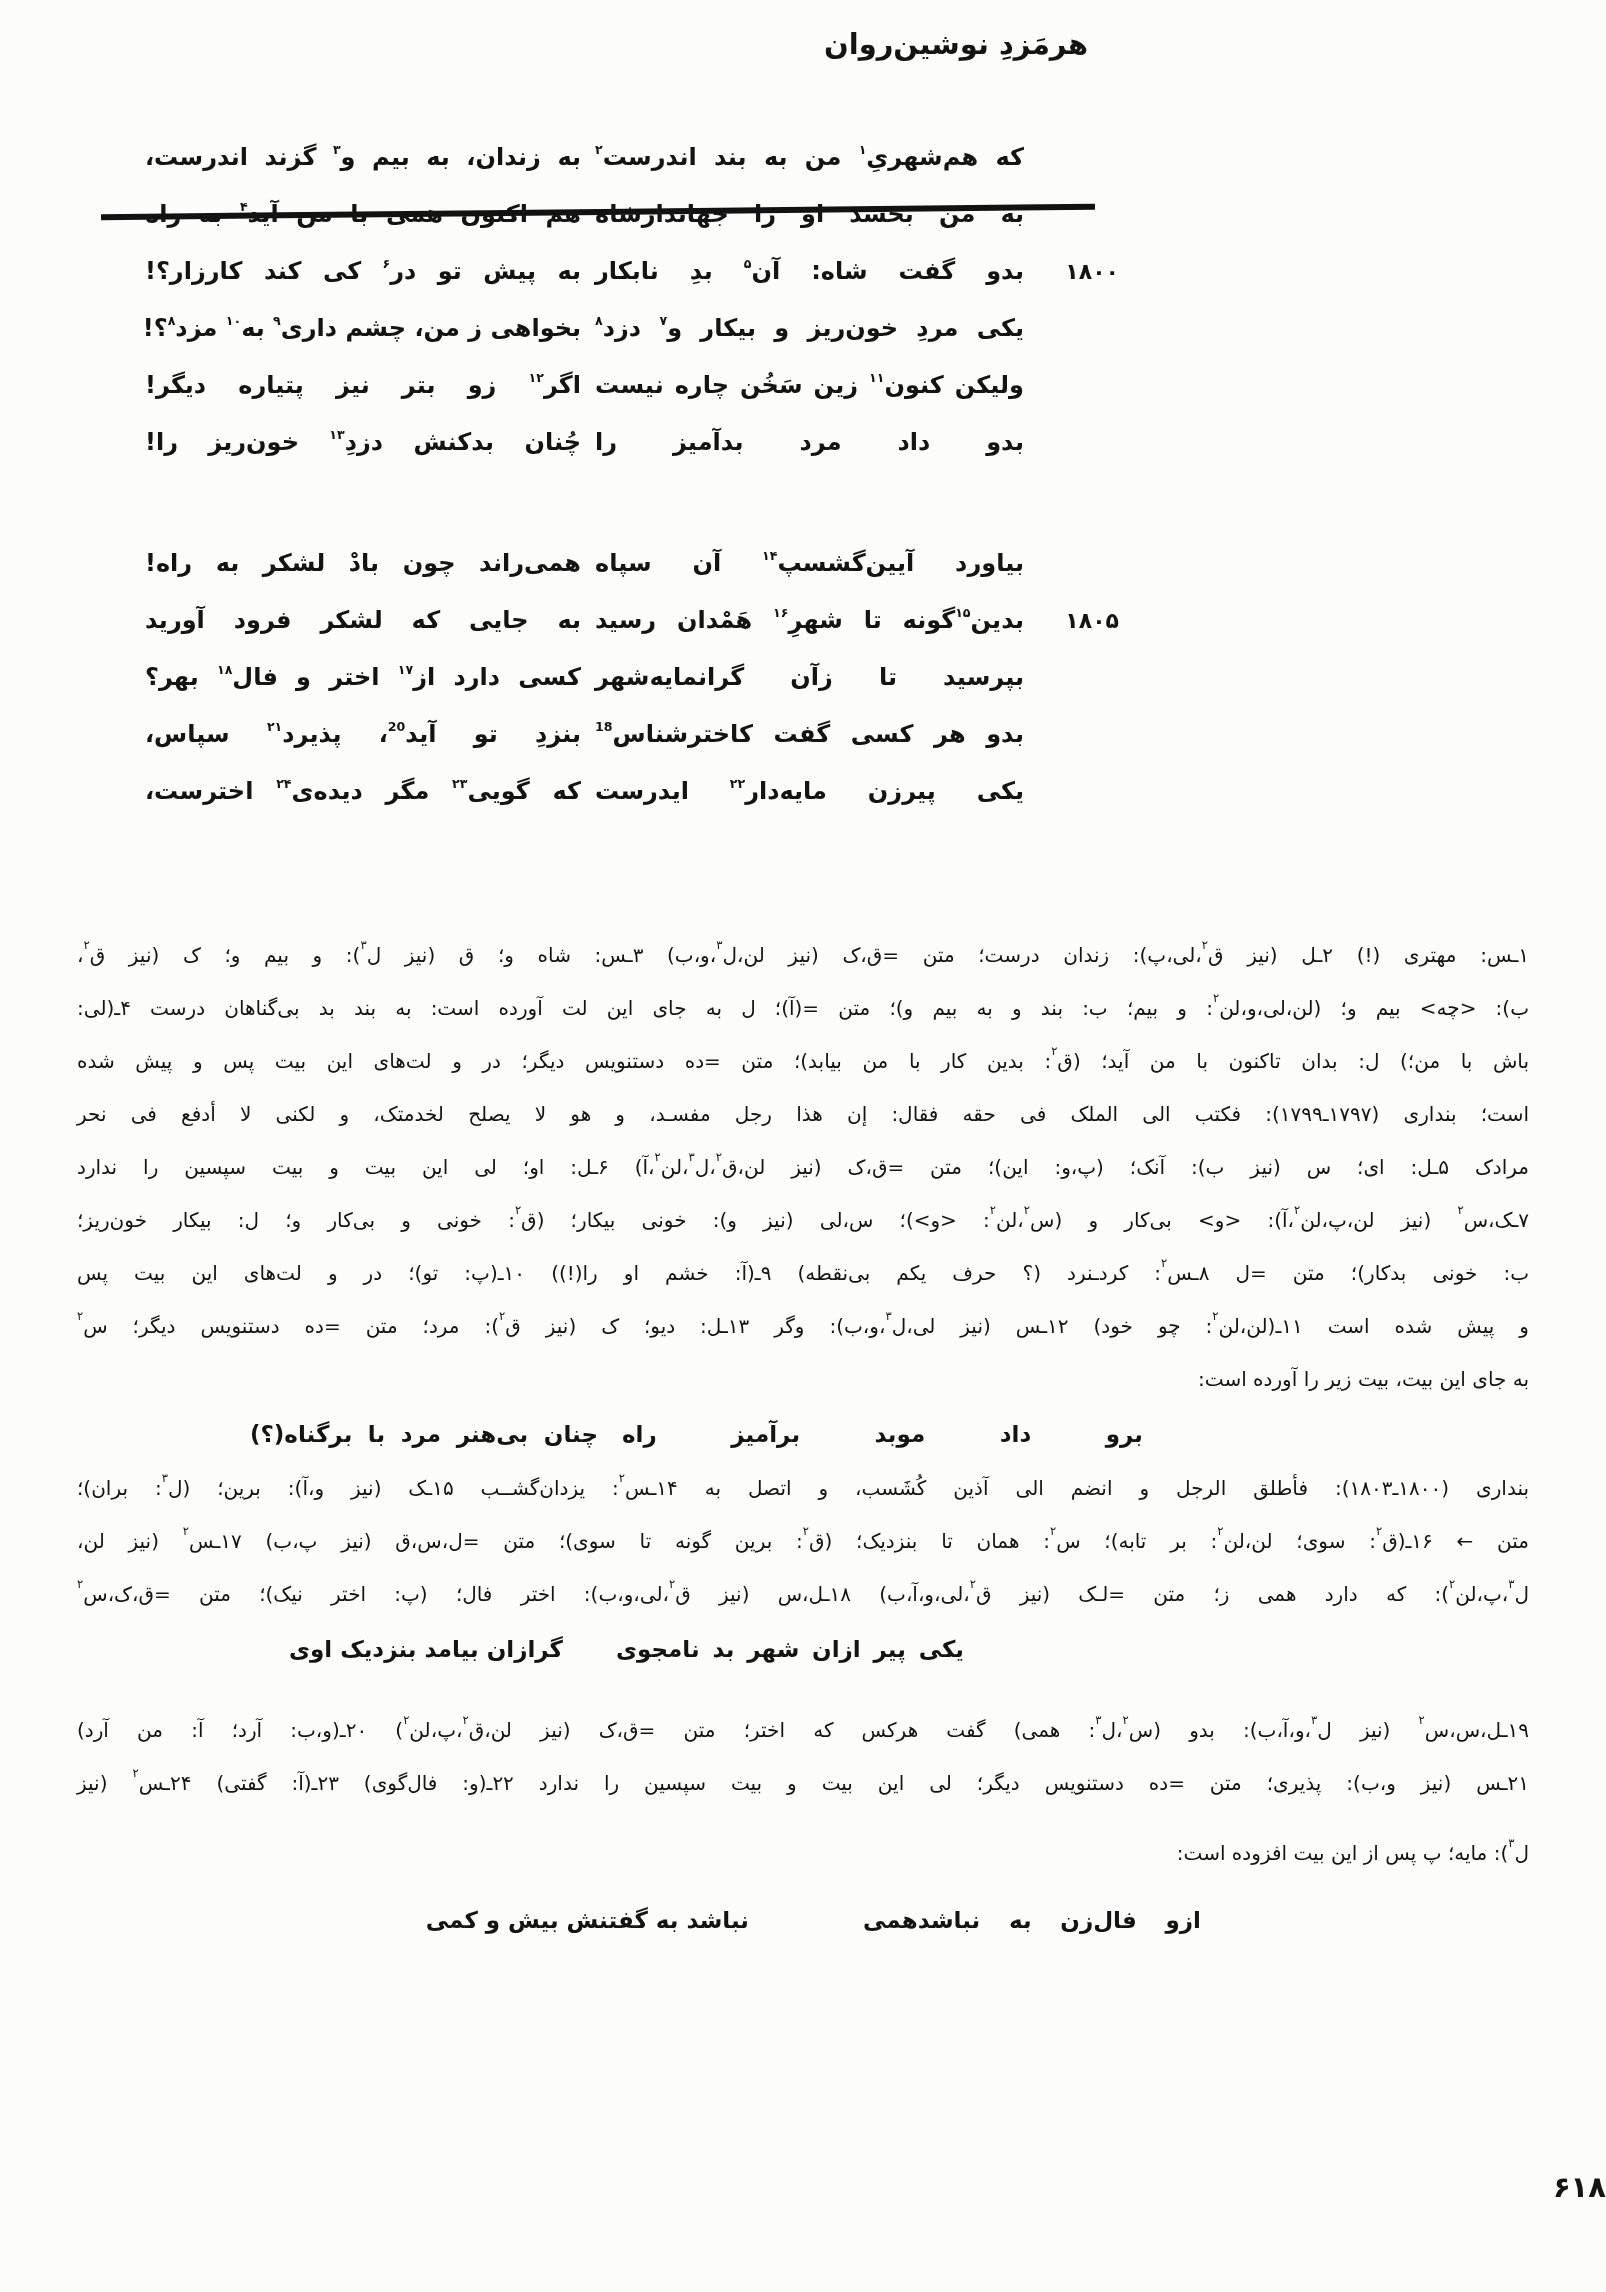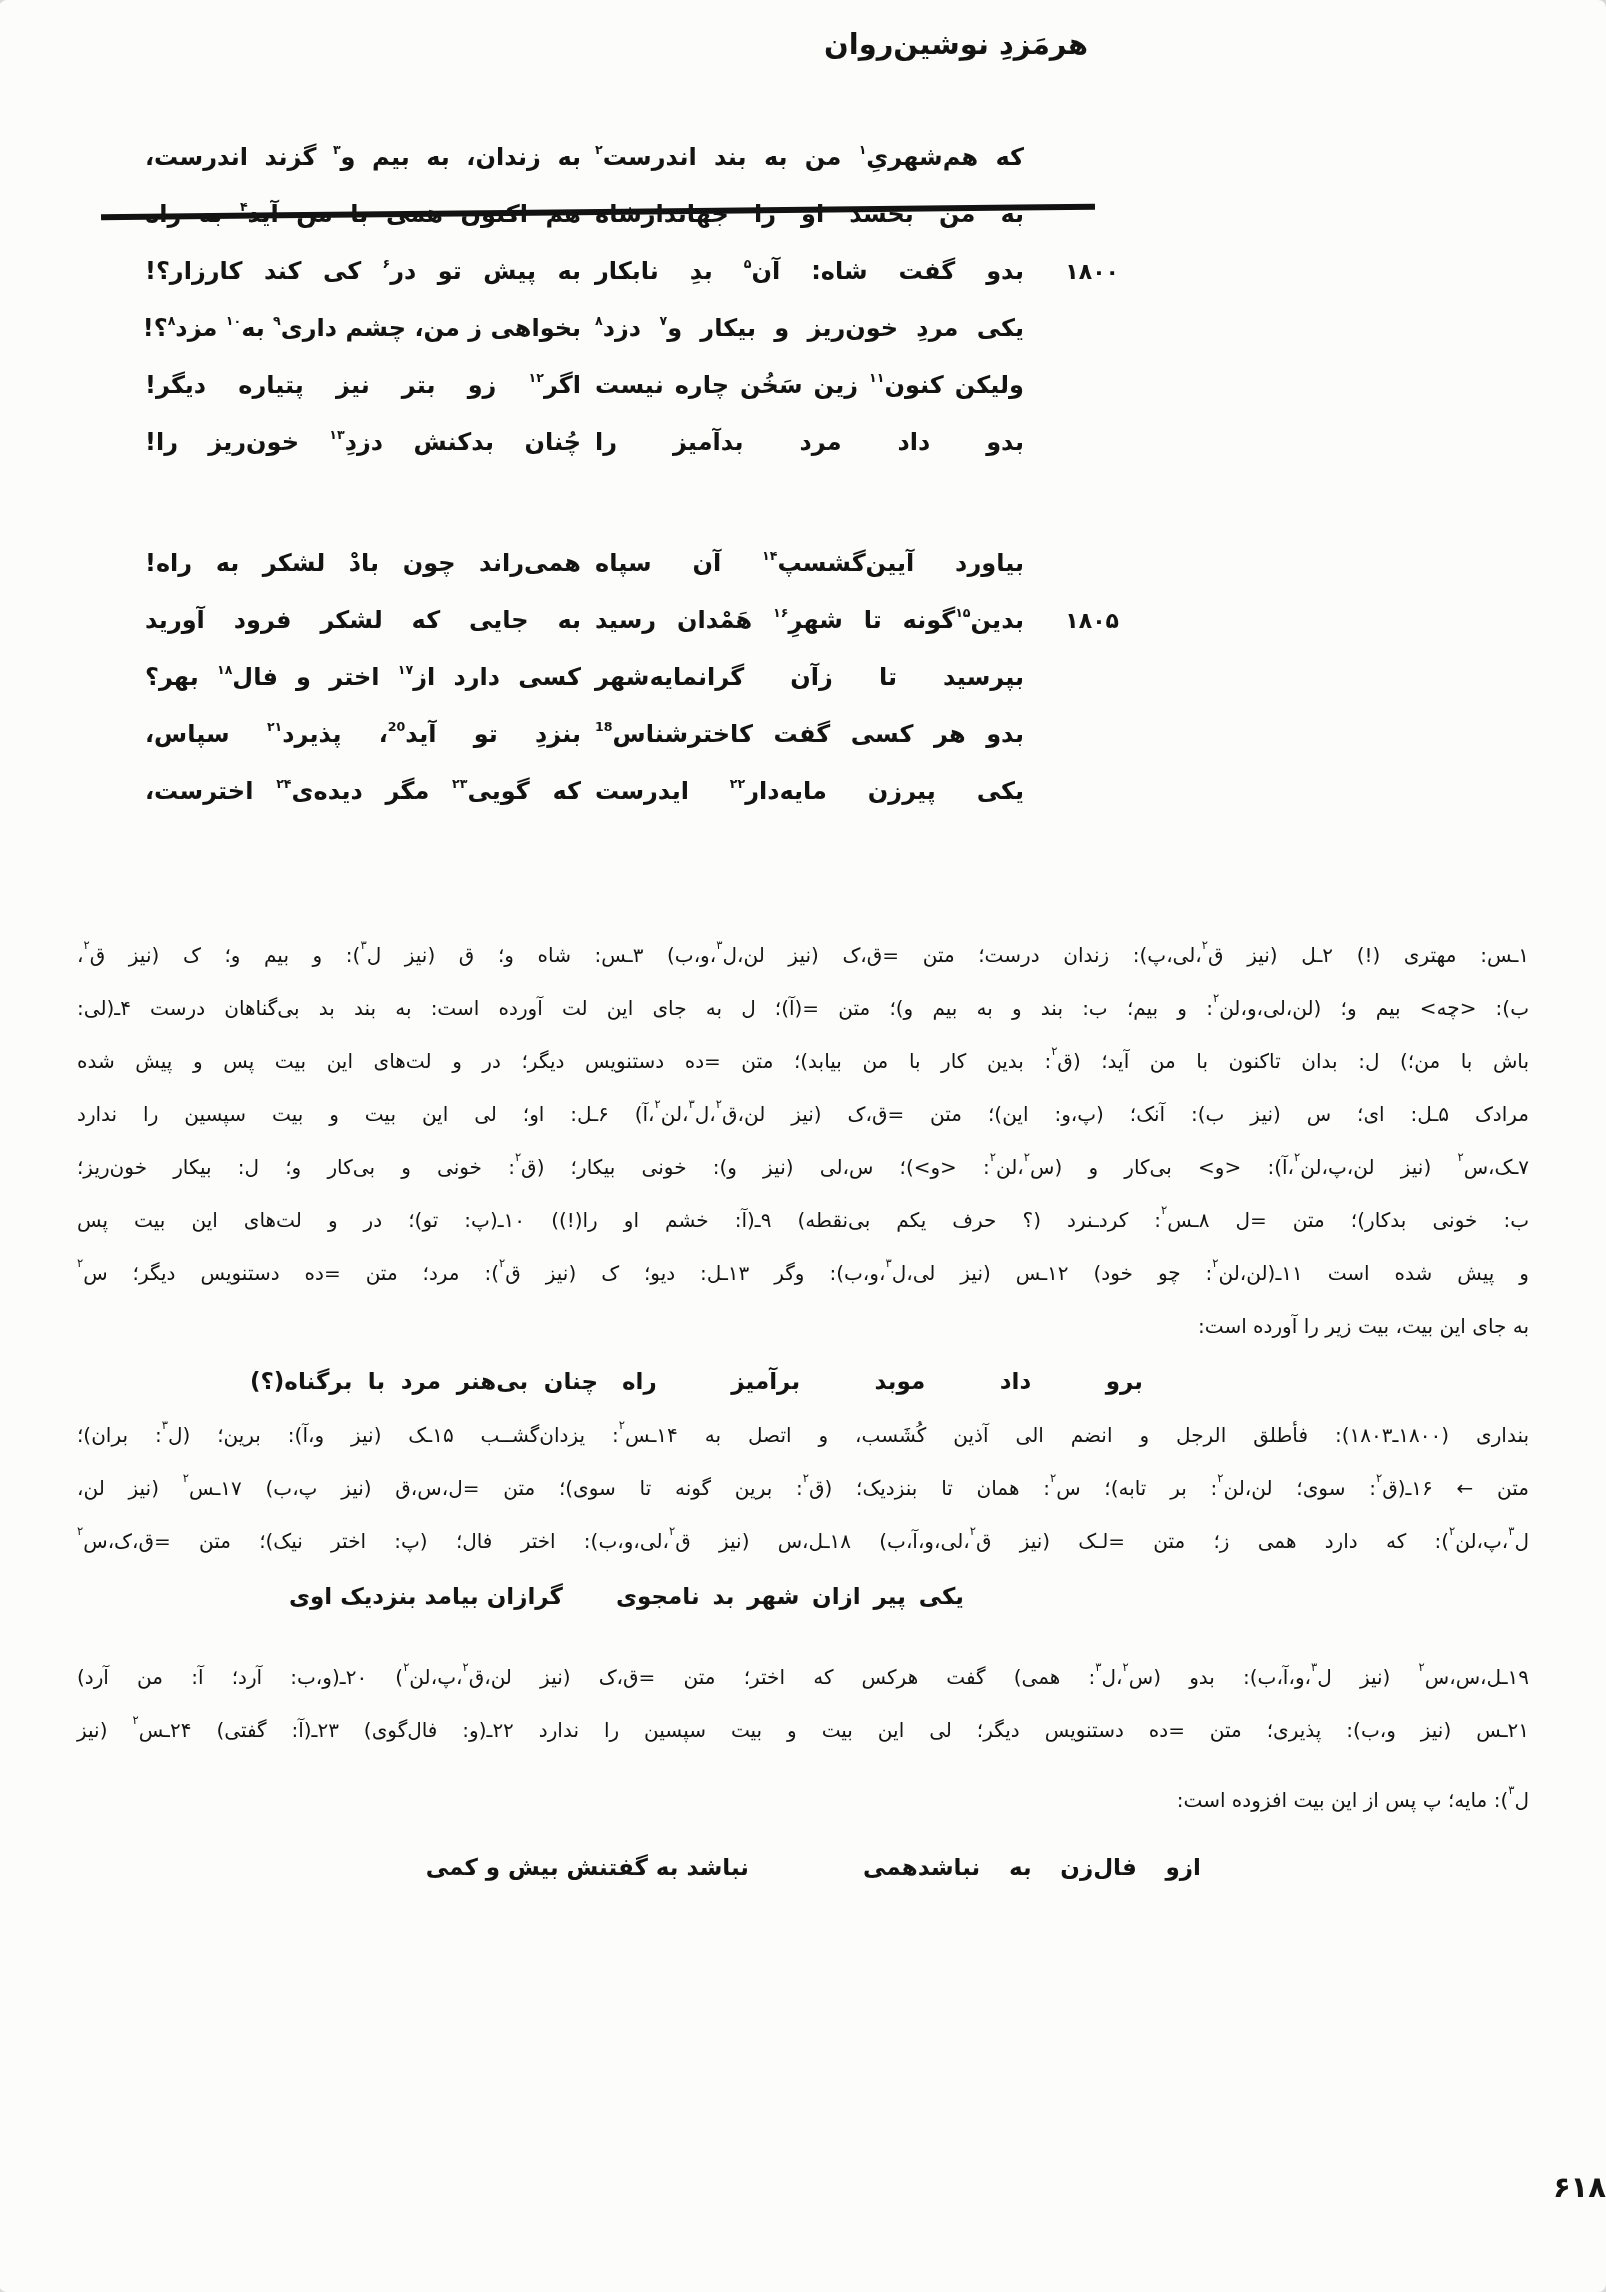--- a/index.html
+++ b/index.html
@@ -5,21 +5,20 @@
   html,body{margin:0;padding:0;background:#d8d8d8;}
   .page{
     position:relative;
     width:1607px;height:2292px;
     margin:0 auto;
     background:#fcfcfa;
     color:#141414;
     font-family:"DejaVu Sans", sans-serif;
     direction:rtl;
     overflow:hidden;
-    border-radius:8px;
   }
   
   .title{
     position:absolute;top:27px;right:518px;
     font-size:29px;font-weight:bold;letter-spacing:-0.5px;
     white-space:nowrap;
   }
   .rule{
     position:absolute;top:209px;left:102px;
     width:994px;height:5.8px;background:#121212;
@@ -126,20 +125,21 @@
       <span class="num"></span>
       <span class="ha"><span>یکی پیرزن مایه‌دار</span><sup>۲۲</sup><span> ایدرست</span></span>
       <span class="hb"><span>که گویی</span><sup>۲۳</sup><span> مگر دیده‌ی</span><sup>۲۴</sup><span> اخترست،</span></span>
     </div>
   </div>
 
   <div class="fns">
     <div class="fn-line"><span>۱ـس: مهتری (!)    ۲ـل (نیز ق</span><sup>۲</sup><span>،لی،پ): زندان درست؛ متن =ق،ک (نیز لن،ل</span><sup>۳</sup><span>،و،ب)    ۳ـس: شاه و؛ ق (نیز ل</span><sup>۳</sup><span>): و بیم و؛ ک (نیز ق</span><sup>۲</sup><span>،</span></div>
     <div class="fn-line"><span>ب): &lt;چه&gt; بیم و؛ (لن،لی،و،لن</span><sup>۲</sup><span>: و بیم؛ ب: بند و به بیم و)؛ متن =(آ)؛ ل به جای این لت آورده است: به بند بد بی‌گناهان درست    ۴ـ(لی:</span></div>
     <div class="fn-line"><span>باش با من؛) ل: بدان تاکنون با من آید؛ (ق</span><sup>۲</sup><span>: بدین کار با من بیابد)؛ متن =ده دستنویس دیگر؛ در و لت‌های این بیت پس و پیش شده</span></div>
+    <div class="fn-line"><span>است؛ بنداری (۱۷۹۷ـ۱۷۹۹): فکتب الی الملک فی حقه فقال: إن هذا رجل مفسـد، و هو لا یصلح لخدمتک، و لکنی لا أدفع فی نحر</span></div>
     <div class="fn-line"><span>مرادک    ۵ـل: ای؛ س (نیز ب): آنک؛ (پ،و: این)؛ متن =ق،ک (نیز لن،ق</span><sup>۲</sup><span>،ل</span><sup>۳</sup><span>،لن</span><sup>۲</sup><span>،آ)    ۶ـل: او؛ لی این بیت و بیت سپسین را ندارد</span></div>
     <div class="fn-line"><span>۷ـک،س</span><sup>۲</sup><span> (نیز لن،پ،لن</span><sup>۲</sup><span>،آ): &lt;و&gt; بی‌کار و (س</span><sup>۲</sup><span>،لن</span><sup>۲</sup><span>: &lt;و&gt;)؛ س،لی (نیز و): خونی بیکار؛ (ق</span><sup>۲</sup><span>: خونی و بی‌کار و؛ ل: بیکار خون‌ریز؛</span></div>
     <div class="fn-line"><span>ب: خونی بدکار)؛ متن =ل    ۸ـس</span><sup>۲</sup><span>: کردـنرد (؟ حرف یکم بی‌نقطه)    ۹ـ(آ: خشم او را(!))    ۱۰ـ(پ: تو)؛ در و لت‌های این بیت پس</span></div>
     <div class="fn-line"><span>و پیش شده است    ۱۱ـ(لن،لن</span><sup>۲</sup><span>: چو خود)    ۱۲ـس (نیز لی،ل</span><sup>۳</sup><span>،و،ب): وگر    ۱۳ـل: دیو؛ ک (نیز ق</span><sup>۲</sup><span>): مرد؛ متن =ده دستنویس دیگر؛ س</span><sup>۲</sup><span></span></div>
     <div class="fn-line fn-end"><span>به جای این بیت، بیت زیر را آورده است:</span></div>
 
     <div class="fn-verse v1">
       <span class="vha">برو داد موبد برآمیز راه</span>
       <span class="vhb">چنان بی‌هنر مرد با برگناه(؟)</span>
     </div>

